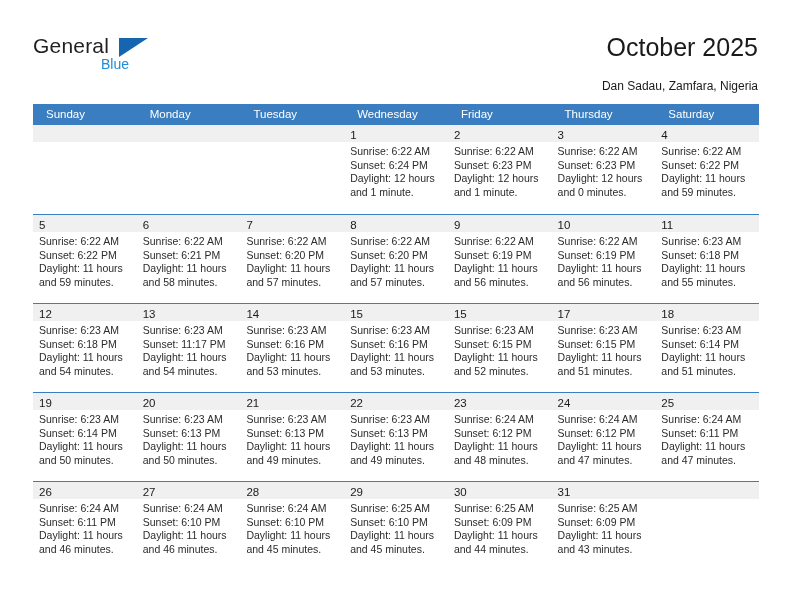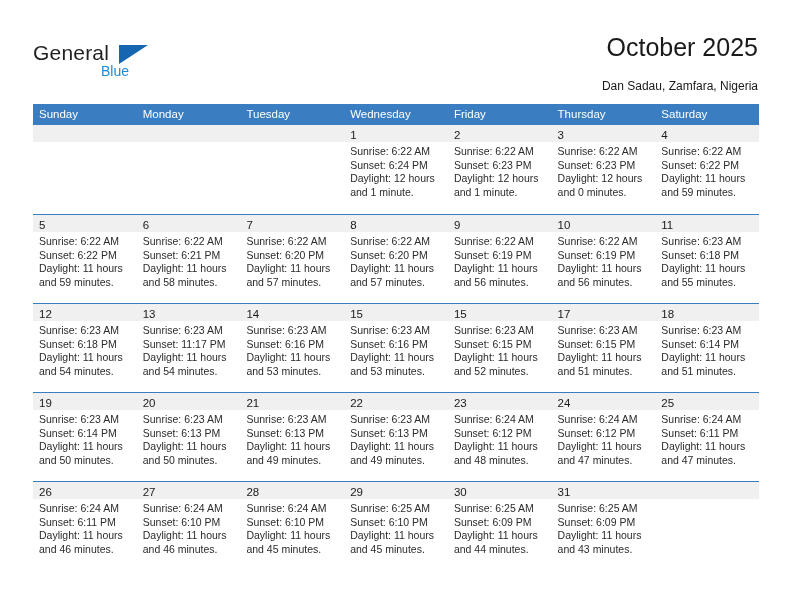--- a/index.html
+++ b/index.html
@@ -28,21 +28,20 @@
     top: 0;
     width: 792px;
     height: 100px;
   }
   .logo {
     position: absolute;
     left: 33px;
     top: 34px;
     width: 180px;
     height: 50px;
-    margin-top: 7px;
   }
   .logo-general {
     position: absolute;
     left: 0;
     top: 0;
     font-size: 21px;
     letter-spacing: 0.2px;
     color: #231f20;
     font-family: "Liberation Sans", sans-serif;
   }
@@ -94,21 +93,21 @@
     display: flex;
     width: 100%;
     background: #3a7dc0;
     height: 21px;
   }
   .weekday {
     flex: 1 1 0;
     color: #ffffff;
     font-size: 11.5px;
     line-height: 21px;
-    padding-left: 6px;
+    padding-left: 13px;
     box-sizing: border-box;
     overflow: hidden;
     white-space: nowrap;
   }
   .week {
     display: flex;
     width: 100%;
     border-top: 1px solid #3a7dc0;
     height: 89px;
     box-sizing: border-box;

